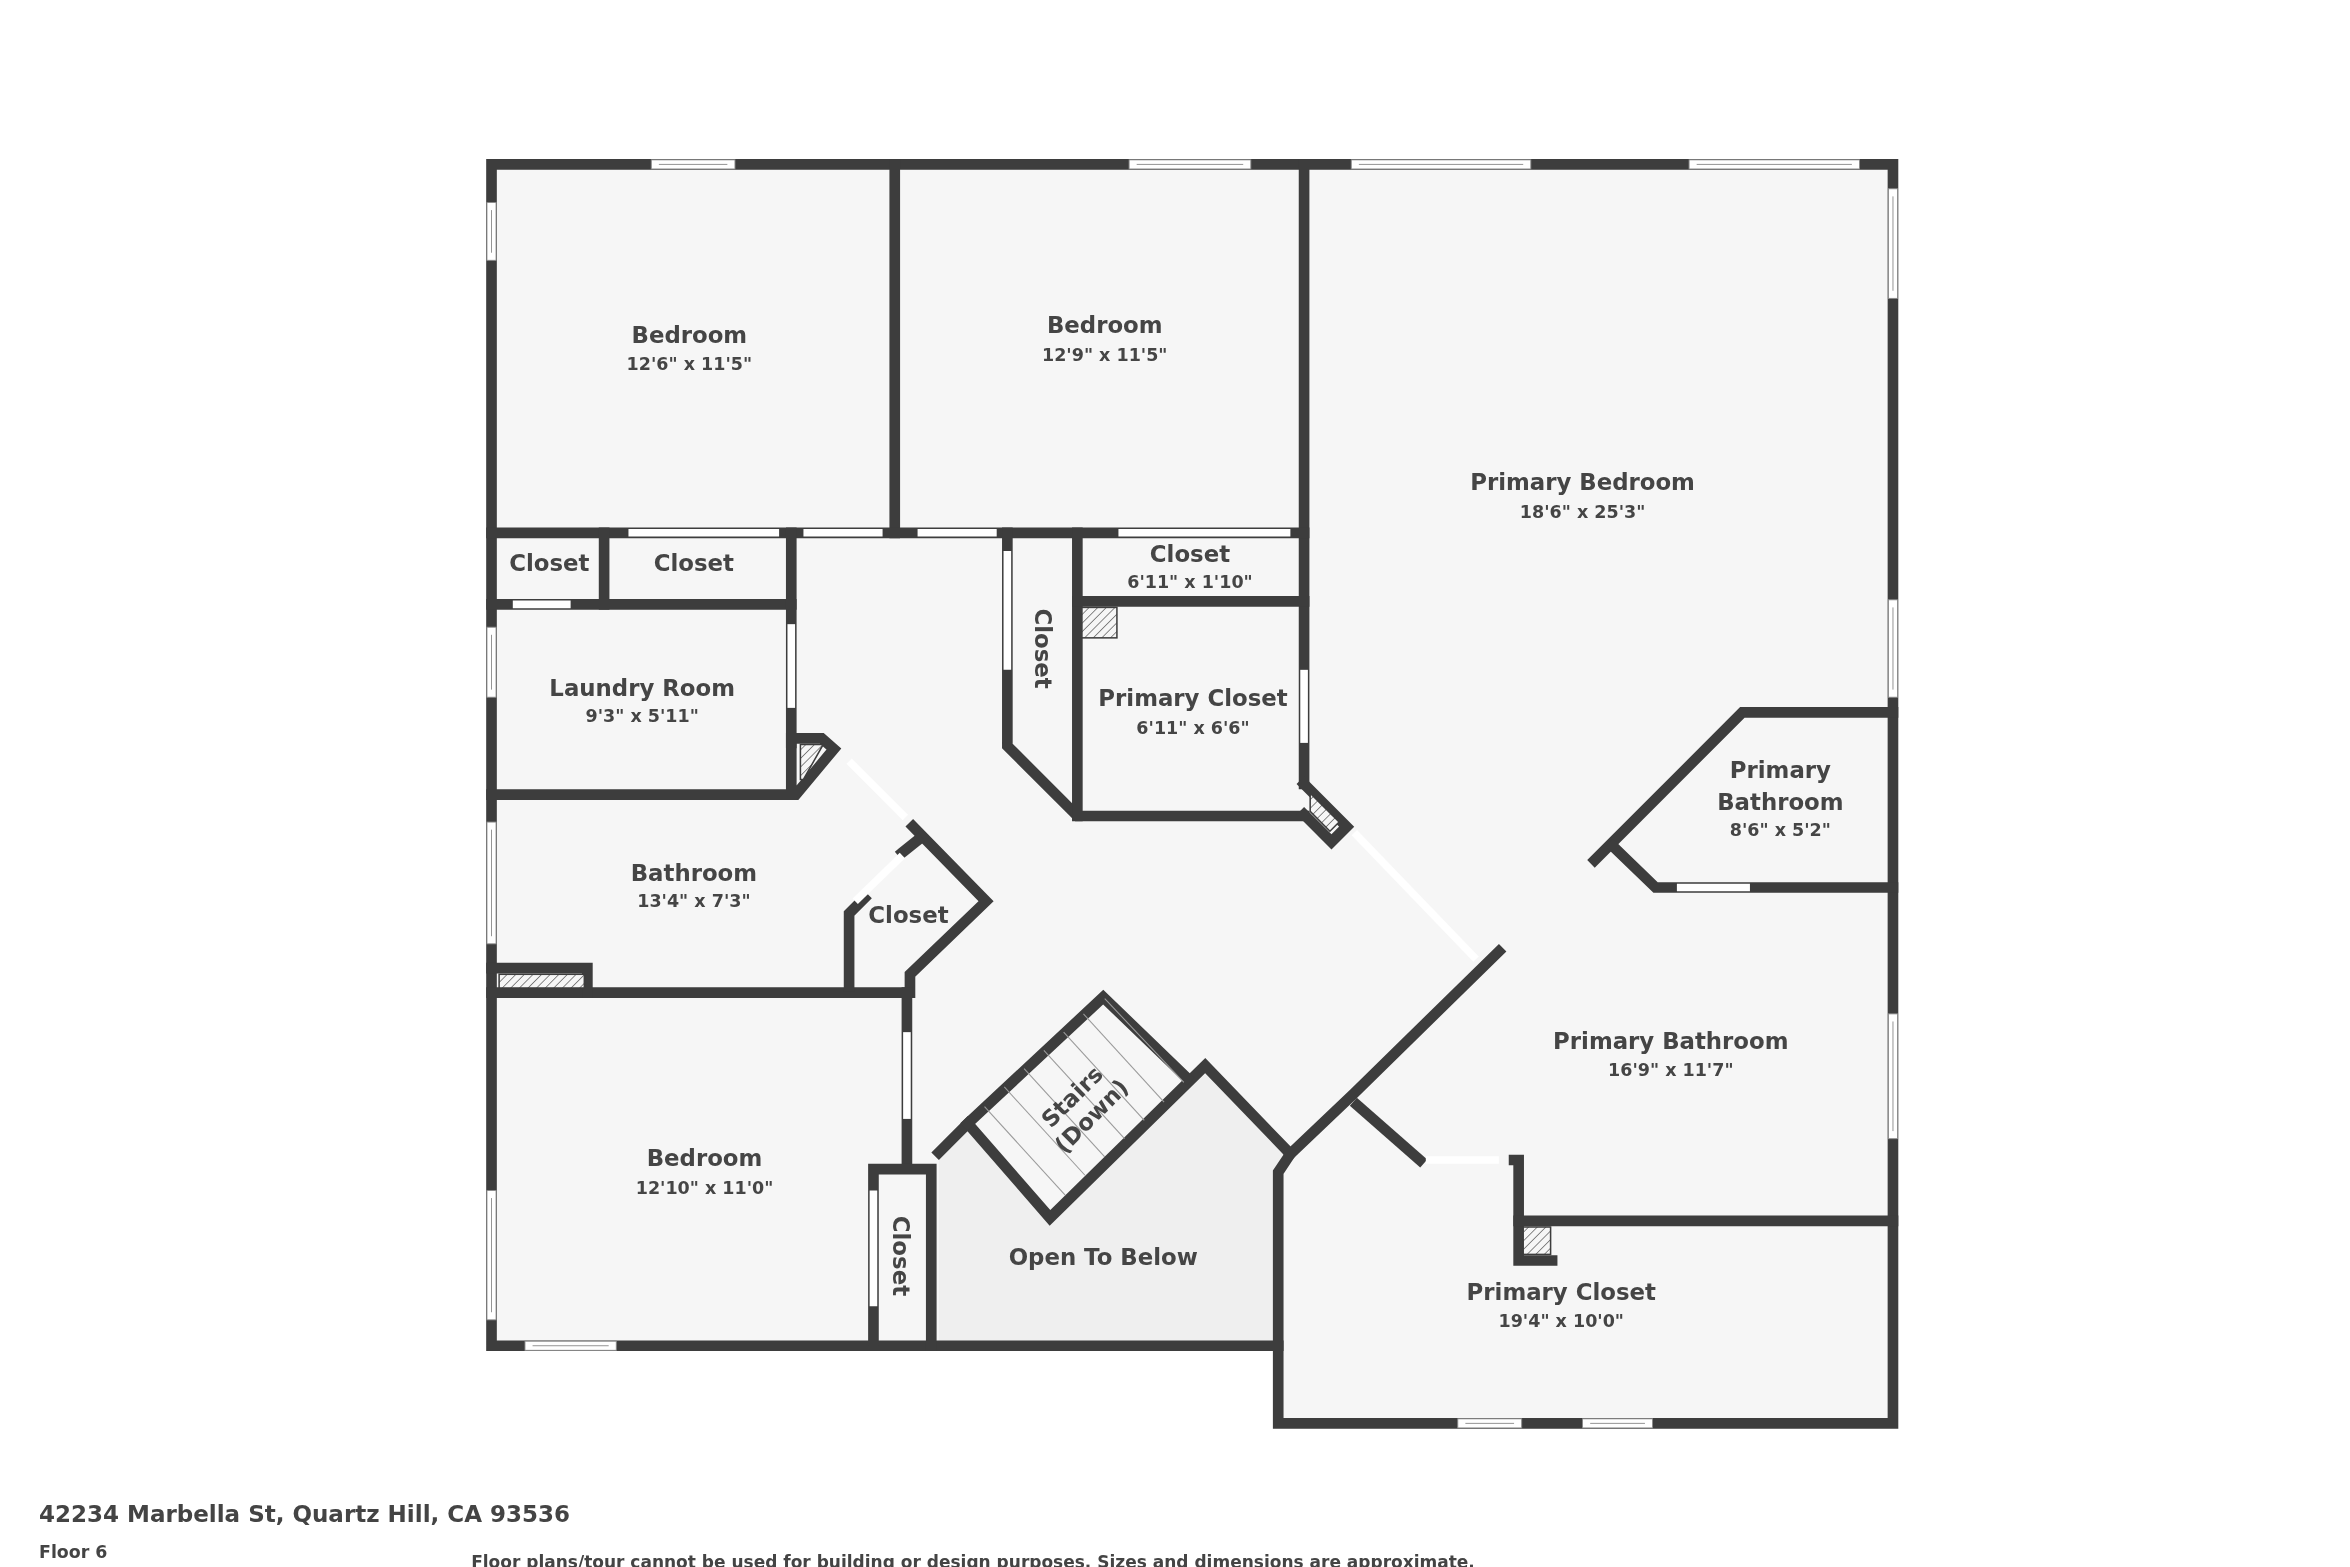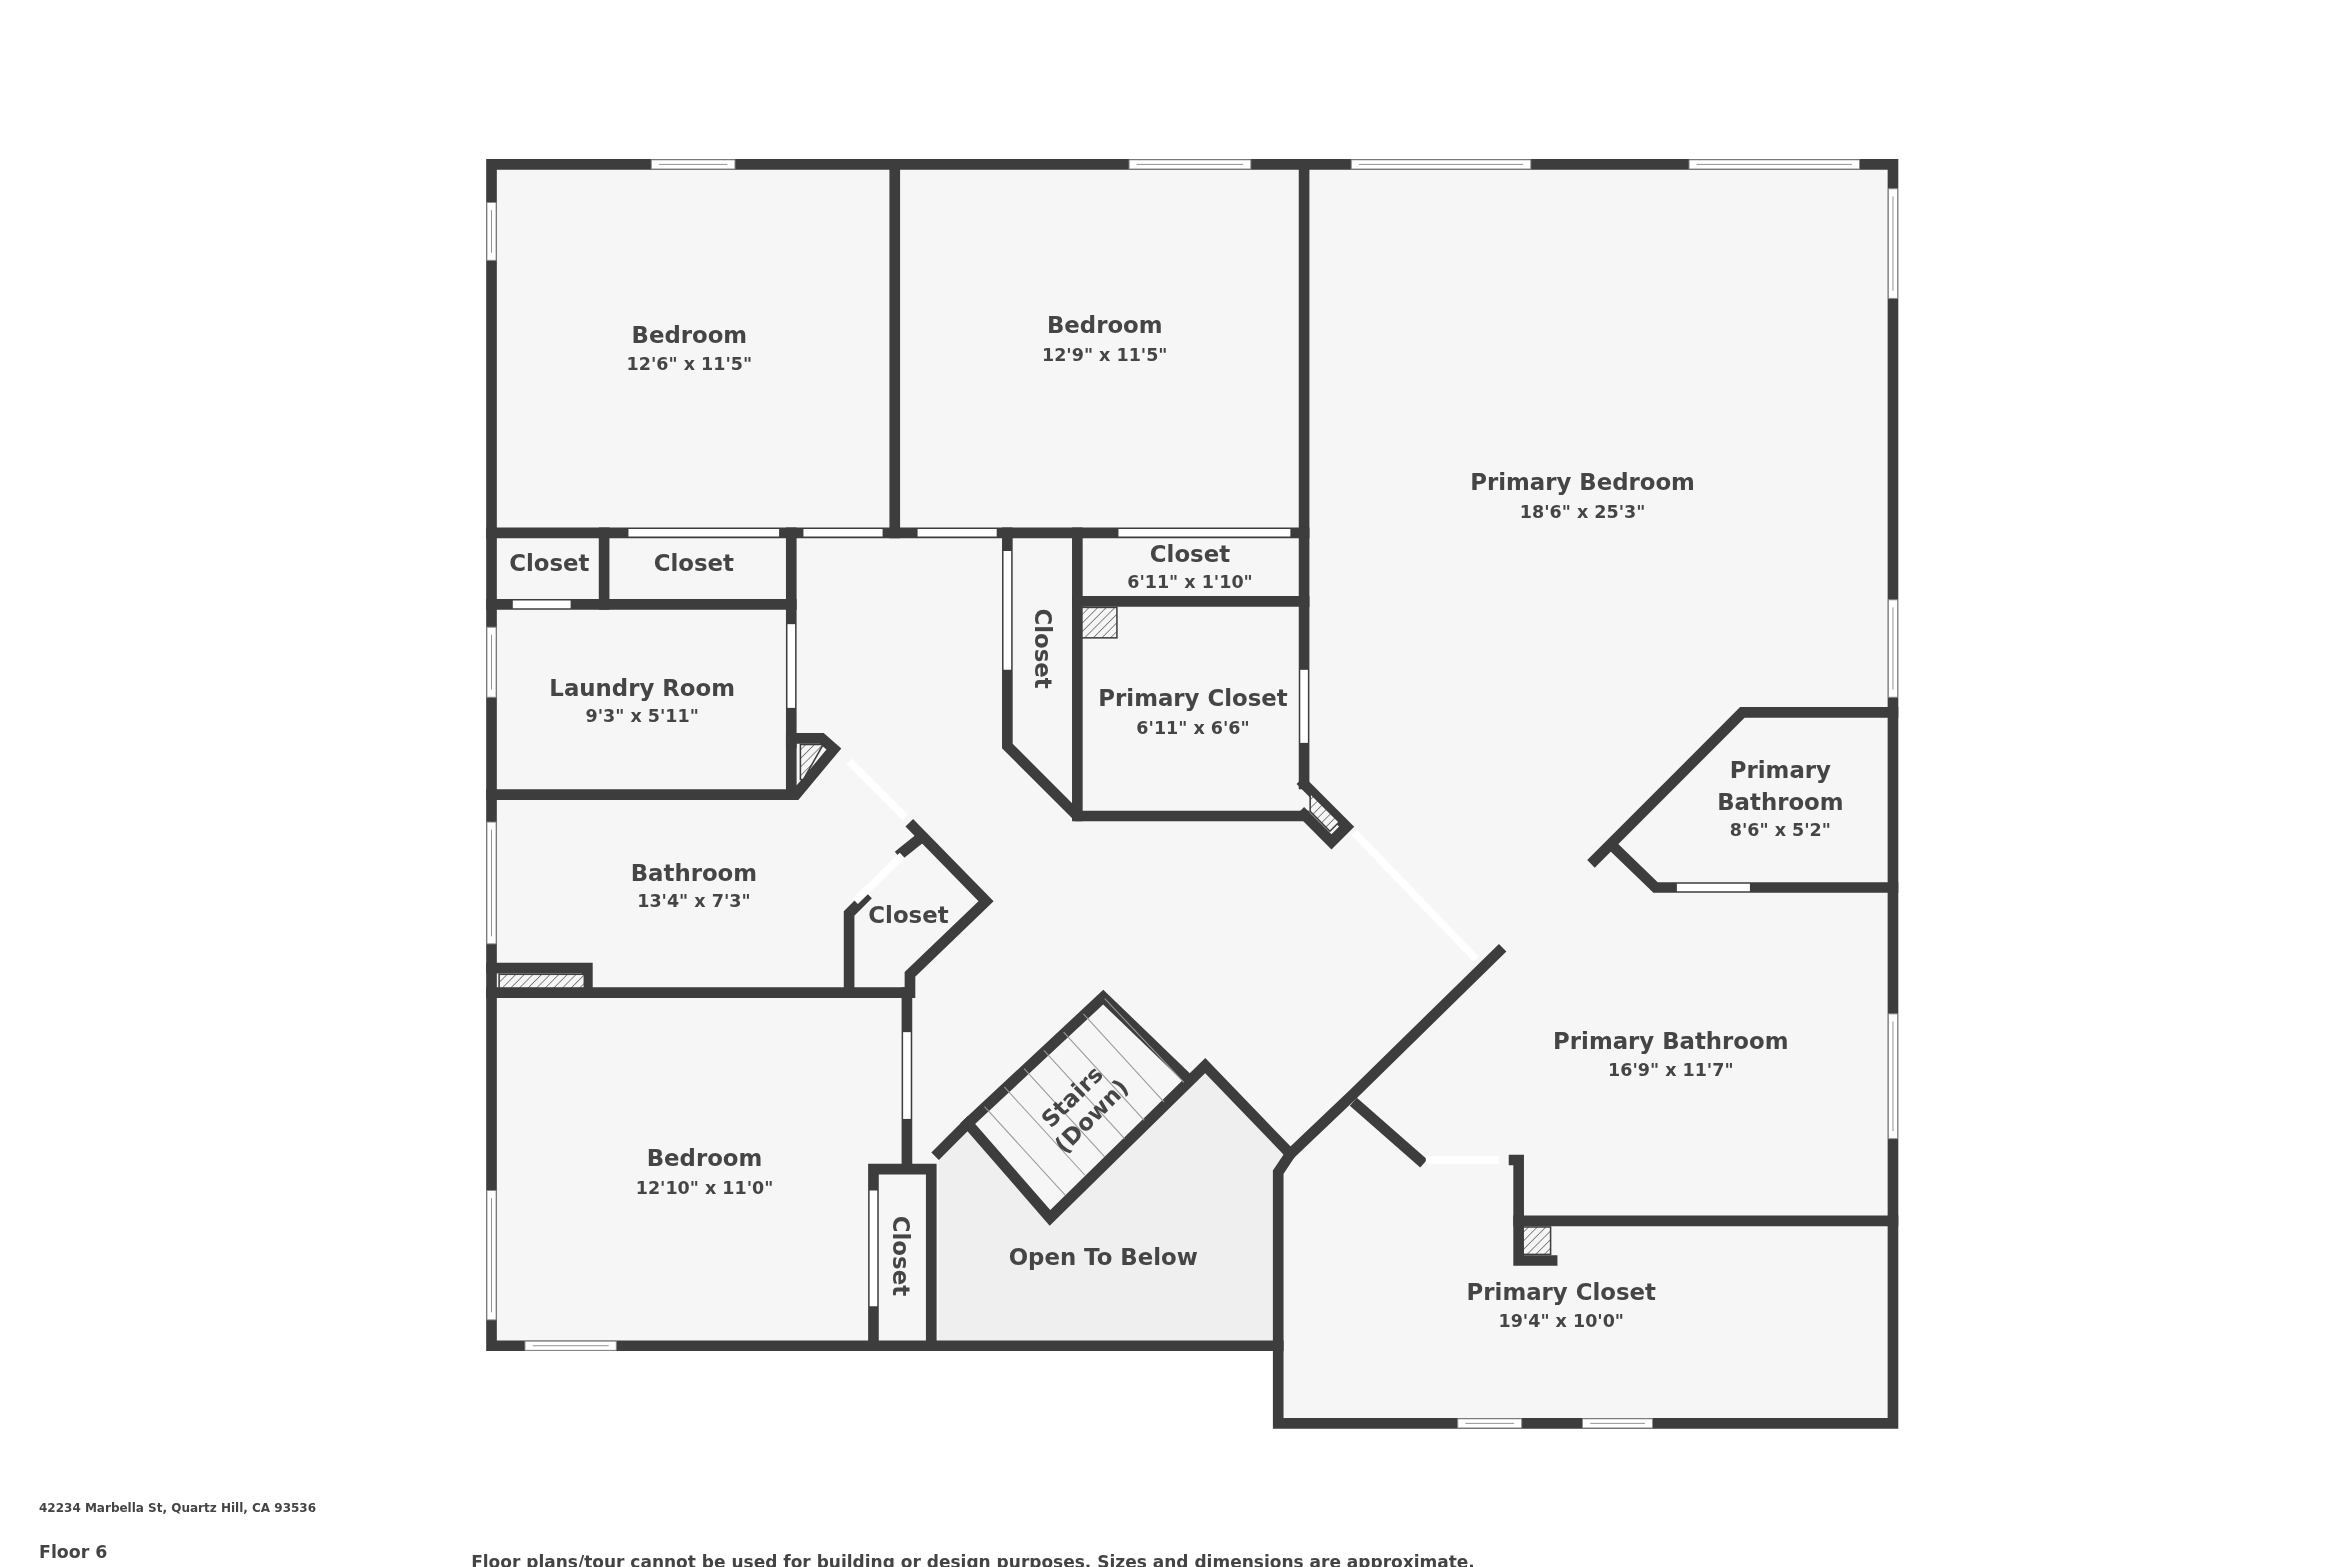--- a/index.html
+++ b/index.html
@@ -9,21 +9,21 @@
   .floor{fill:#f6f6f6;}
   .otb{fill:#efefef;}
   .opening{stroke:#ffffff;stroke-width:5;stroke-linecap:butt;}
   .win-bg{fill:#ffffff;stroke:#8a8a8a;stroke-width:0.6;}
   .win-line{stroke:#8a8a8a;stroke-width:0.6;}
   .stairline{stroke:#9a9a9a;stroke-width:0.7;}
   .hatch{fill:url(#hatchpat);stroke:#3d3d3d;stroke-width:1;}
   .rname{font-family:"DejaVu Sans","Liberation Sans",sans-serif;font-weight:bold;fill:#454545;font-size:15px;text-anchor:middle;}
   .rdim{font-family:"DejaVu Sans","Liberation Sans",sans-serif;font-weight:bold;fill:#454545;font-size:11.5px;text-anchor:middle;}
   .foot{position:absolute;font-family:"DejaVu Sans","Liberation Sans",sans-serif;font-weight:bold;color:#444444;}
-  #addr{left:39px;top:1501px;font-size:12px;}
+  #addr{left:39px;top:1501px;font-size:23px;}
   #floor{left:39px;top:1542px;font-size:17.4px;}
   #disc{left:0;width:1946px;top:1552px;font-size:17px;text-align:center;padding-left:0;}
 </style>
 </head>
 <body>
 
 <svg id="plan" viewBox="0 0 1545 1030" preserveAspectRatio="none" xmlns="http://www.w3.org/2000/svg">
   <defs>
     <pattern id="hatchpat" width="4" height="4" patternUnits="userSpaceOnUse" patternTransform="rotate(45)">
       <rect width="4" height="4" fill="#f6f6f6"></rect>

